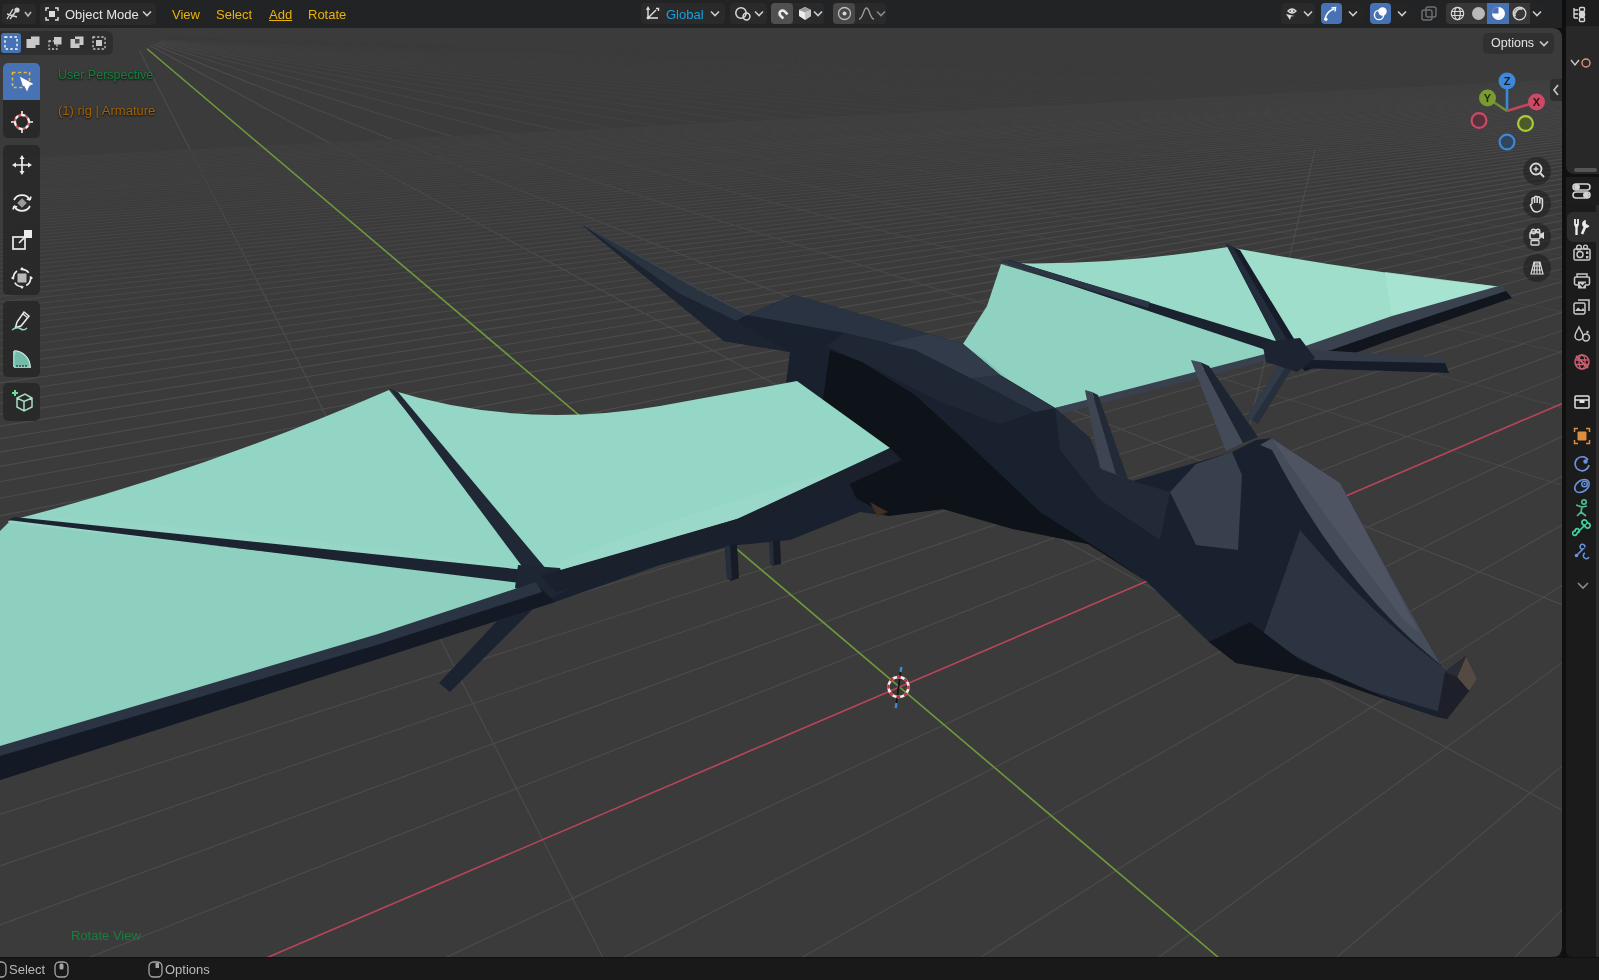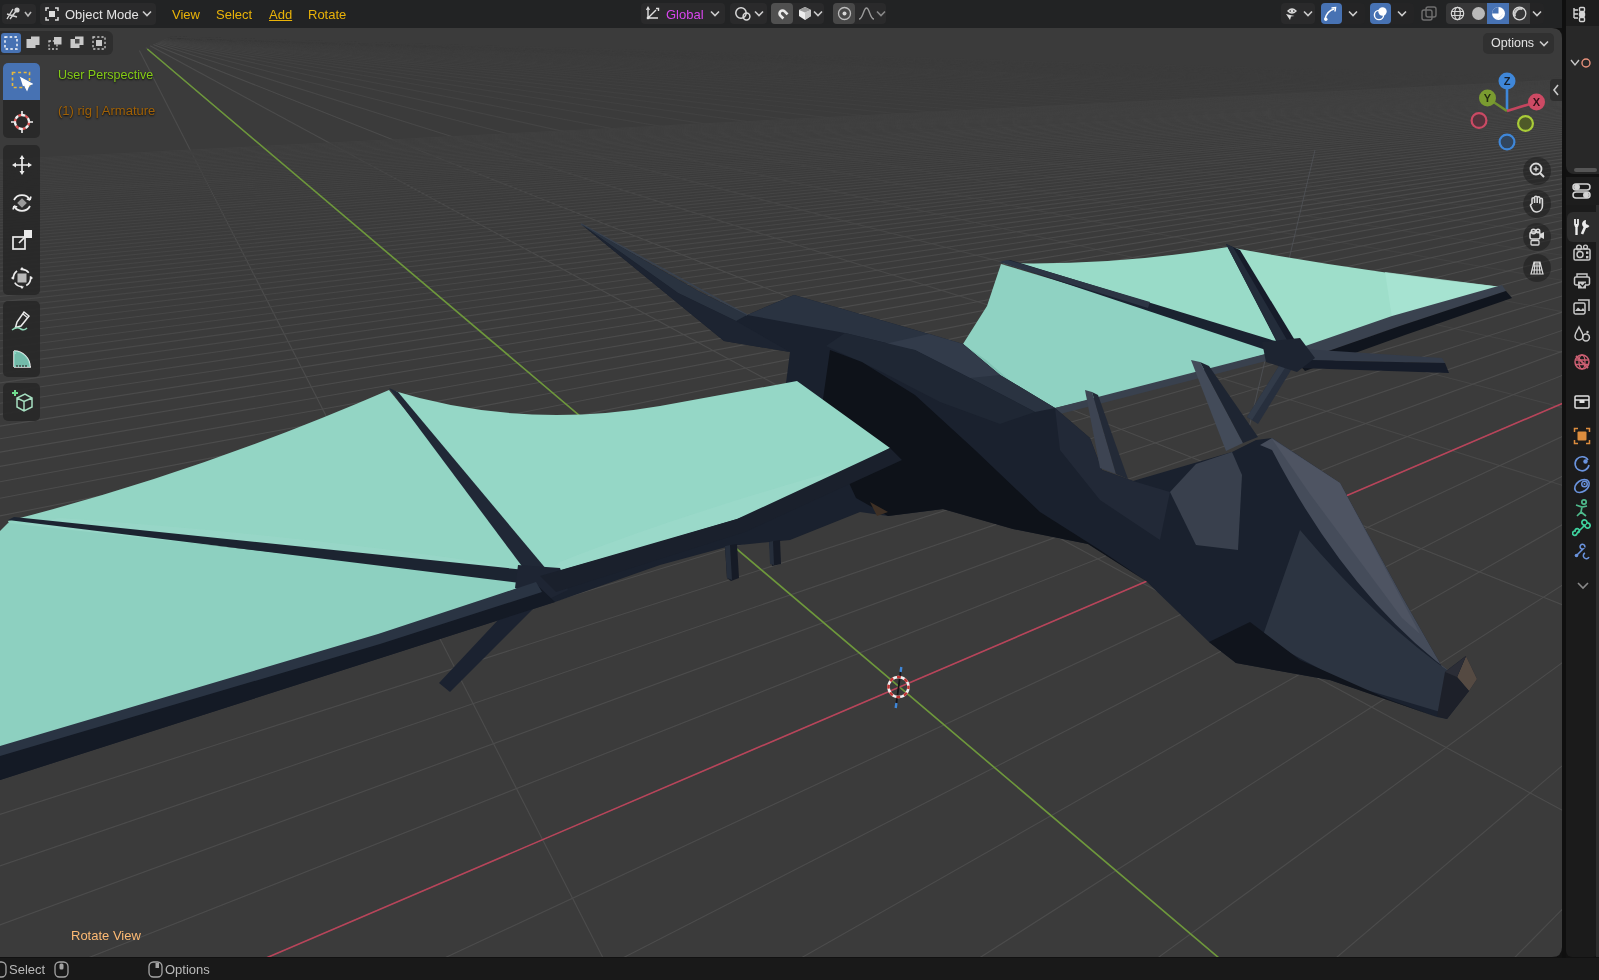--- a/index.html
+++ b/index.html
@@ -289,21 +289,21 @@
 <div class="abs txt" style="left:216px;top:6.5px;">Select</div>
 <div class="abs txt" style="left:269px;top:6.5px;text-decoration:underline;">Add</div>
 <div class="abs txt" style="left:308px;top:6.5px;">Rotate</div>
 
 <div class="abs" style="left:641px;top:3px;width:84px;height:21px;background:#2a2a2b;border-radius:4px;"></div>
 <svg class="abs" style="left:645px;top:6px" width="16" height="15" viewBox="0 0 16 15" fill="none" stroke="#e0e0e0" stroke-width="1.4">
  <path d="M3,2 V12 M3,12 H13 M3,12 L11,4"></path>
     <path d="M1.6,4 L3,1.5 L4.4,4 M11,2.5 h2.5 v2.5"></path>
  <rect x="1.8" y="10.8" width="2.4" height="2.4" fill="#e0e0e0" stroke="none"></rect>
 </svg>
-<div class="abs txt" style="left:666px;top:6.5px;color:#d946ef;">Global</div>
+<div class="abs txt" style="left:666px;top:6.5px;color:#0ea5e9;">Global</div>
 <svg class="abs" style="left:710px;top:10px" width="10" height="8" viewBox="0 0 10 8">
     <path d="M1,1.5 l4,4 l4,-4" stroke="#ccc" stroke-width="1.6" fill="none"></path>
   </svg>
 
 <div class="abs" style="left:730px;top:3px;width:37px;height:21px;background:#2a2a2b;border-radius:4px;"></div>
 <svg class="abs" style="left:733px;top:5px" width="20" height="17" viewBox="0 0 20 17" fill="none" stroke="#dadada" stroke-width="1.5">
  <circle cx="8" cy="8" r="5.2"></circle>
     <circle cx="13.5" cy="11.5" r="3.4"></circle>
 </svg>
 <svg class="abs" style="left:754px;top:10px" width="10" height="8" viewBox="0 0 10 8">
@@ -422,21 +422,21 @@
  <rect x="2" y="2" width="12" height="12" fill="none" stroke="#c9c9c9" stroke-width="1.3" stroke-dasharray="2.2 2"></rect>
  <rect x="5" y="5" width="6" height="6" fill="#c9c9c9"></rect>
 </svg>
 
 <div class="abs" style="left:1483px;top:33px;width:71px;height:21px;background:#303030;border-radius:5px;"></div>
 <div class="abs txt" style="left:1491px;top:36px;color:#e2e2e2;font-size:12.5px;">Options</div>
 <svg class="abs" style="left:1539px;top:40px" width="10" height="8" viewBox="0 0 10 8">
     <path d="M1,1.5 l4,4 l4,-4" stroke="#ccc" stroke-width="1.6" fill="none"></path>
   </svg>
 
-<div class="abs" style="left:58px;top:68px;color:#84cc16;font-size:12.5px;text-shadow:0 1px 2px rgba(0,0,0,.9);text-align:right;">User Perspective</div>
+<div class="abs" style="left:58px;top:68px;color:#15803d;font-size:12.5px;text-shadow:0 1px 2px rgba(0,0,0,.9);text-align:right;">User Perspective</div>
 <div class="abs" style="left:58px;top:103px;color:#a16207;font-size:13px;text-shadow:0 1px 2px rgba(0,0,0,.9);">(1) rig | Armature</div>
 
 <div class="abs" style="left:3px;top:63px;width:37px;height:75px;background:rgba(40,40,40,.92);border-radius:5px;"></div>
 <div class="abs" style="left:3px;top:63px;width:37px;height:37px;background:#4772b3;border-radius:5px 5px 0 0;"></div>
 <div class="abs" style="left:3px;top:145px;width:37px;height:150px;background:rgba(40,40,40,.92);border-radius:5px;"></div>
 <div class="abs" style="left:3px;top:301px;width:37px;height:76px;background:rgba(40,40,40,.92);border-radius:5px;"></div>
 <div class="abs" style="left:3px;top:383px;width:37px;height:38px;background:rgba(40,40,40,.92);border-radius:5px;"></div>
 
 <svg class="abs" style="left:11px;top:71px" width="22" height="22" viewBox="0 0 22 22">
  <rect x="1.5" y="1.5" width="17" height="15" fill="none" stroke="#e8b83d" stroke-width="1.6" stroke-dasharray="3 2.6"></rect>
@@ -646,18 +646,18 @@
 <div class="abs" style="left:0;top:958px;width:1599px;height:22px;background:#191919;"></div>
 <svg class="abs" style="left:-8px;top:960.5px" width="15" height="17" viewBox="0 0 15 17" fill="none" stroke="#a5a5a5" stroke-width="1.3">
  <rect x="1" y="1" width="13" height="15" rx="4.5"></rect>
  <path d="M4,2 h3.5 v5 h-3.5 Z" fill="#a5a5a5" stroke="none"></path>
 </svg>
 <div class="abs txt" style="left:9px;top:962px;color:#b9b9b9;">Select</div>
 <svg class="abs" style="left:54px;top:960.5px" width="15" height="17" viewBox="0 0 15 17" fill="none" stroke="#a5a5a5" stroke-width="1.3">
  <rect x="1" y="1" width="13" height="15" rx="4.5"></rect>
  <rect x="5.5" y="2.5" width="4" height="6" rx="1.5" fill="#a5a5a5" stroke="none"></rect>
 </svg>
-<div class="abs txt" style="left:71px;top:928px;color:#fdba74;">Rotate View</div>
+<div class="abs txt" style="left:71px;top:928px;color:#15803d;">Rotate View</div>
 <svg class="abs" style="left:148px;top:960.5px" width="15" height="17" viewBox="0 0 15 17" fill="none" stroke="#a5a5a5" stroke-width="1.3">
  <rect x="1" y="1" width="13" height="15" rx="4.5"></rect>
  <path d="M7.5,2 h3.5 v5 h-3.5 Z" fill="#a5a5a5" stroke="none"></path>
 </svg>
 <div class="abs txt" style="left:165px;top:962px;color:#b9b9b9;">Options</div>
 
 </body></html>

